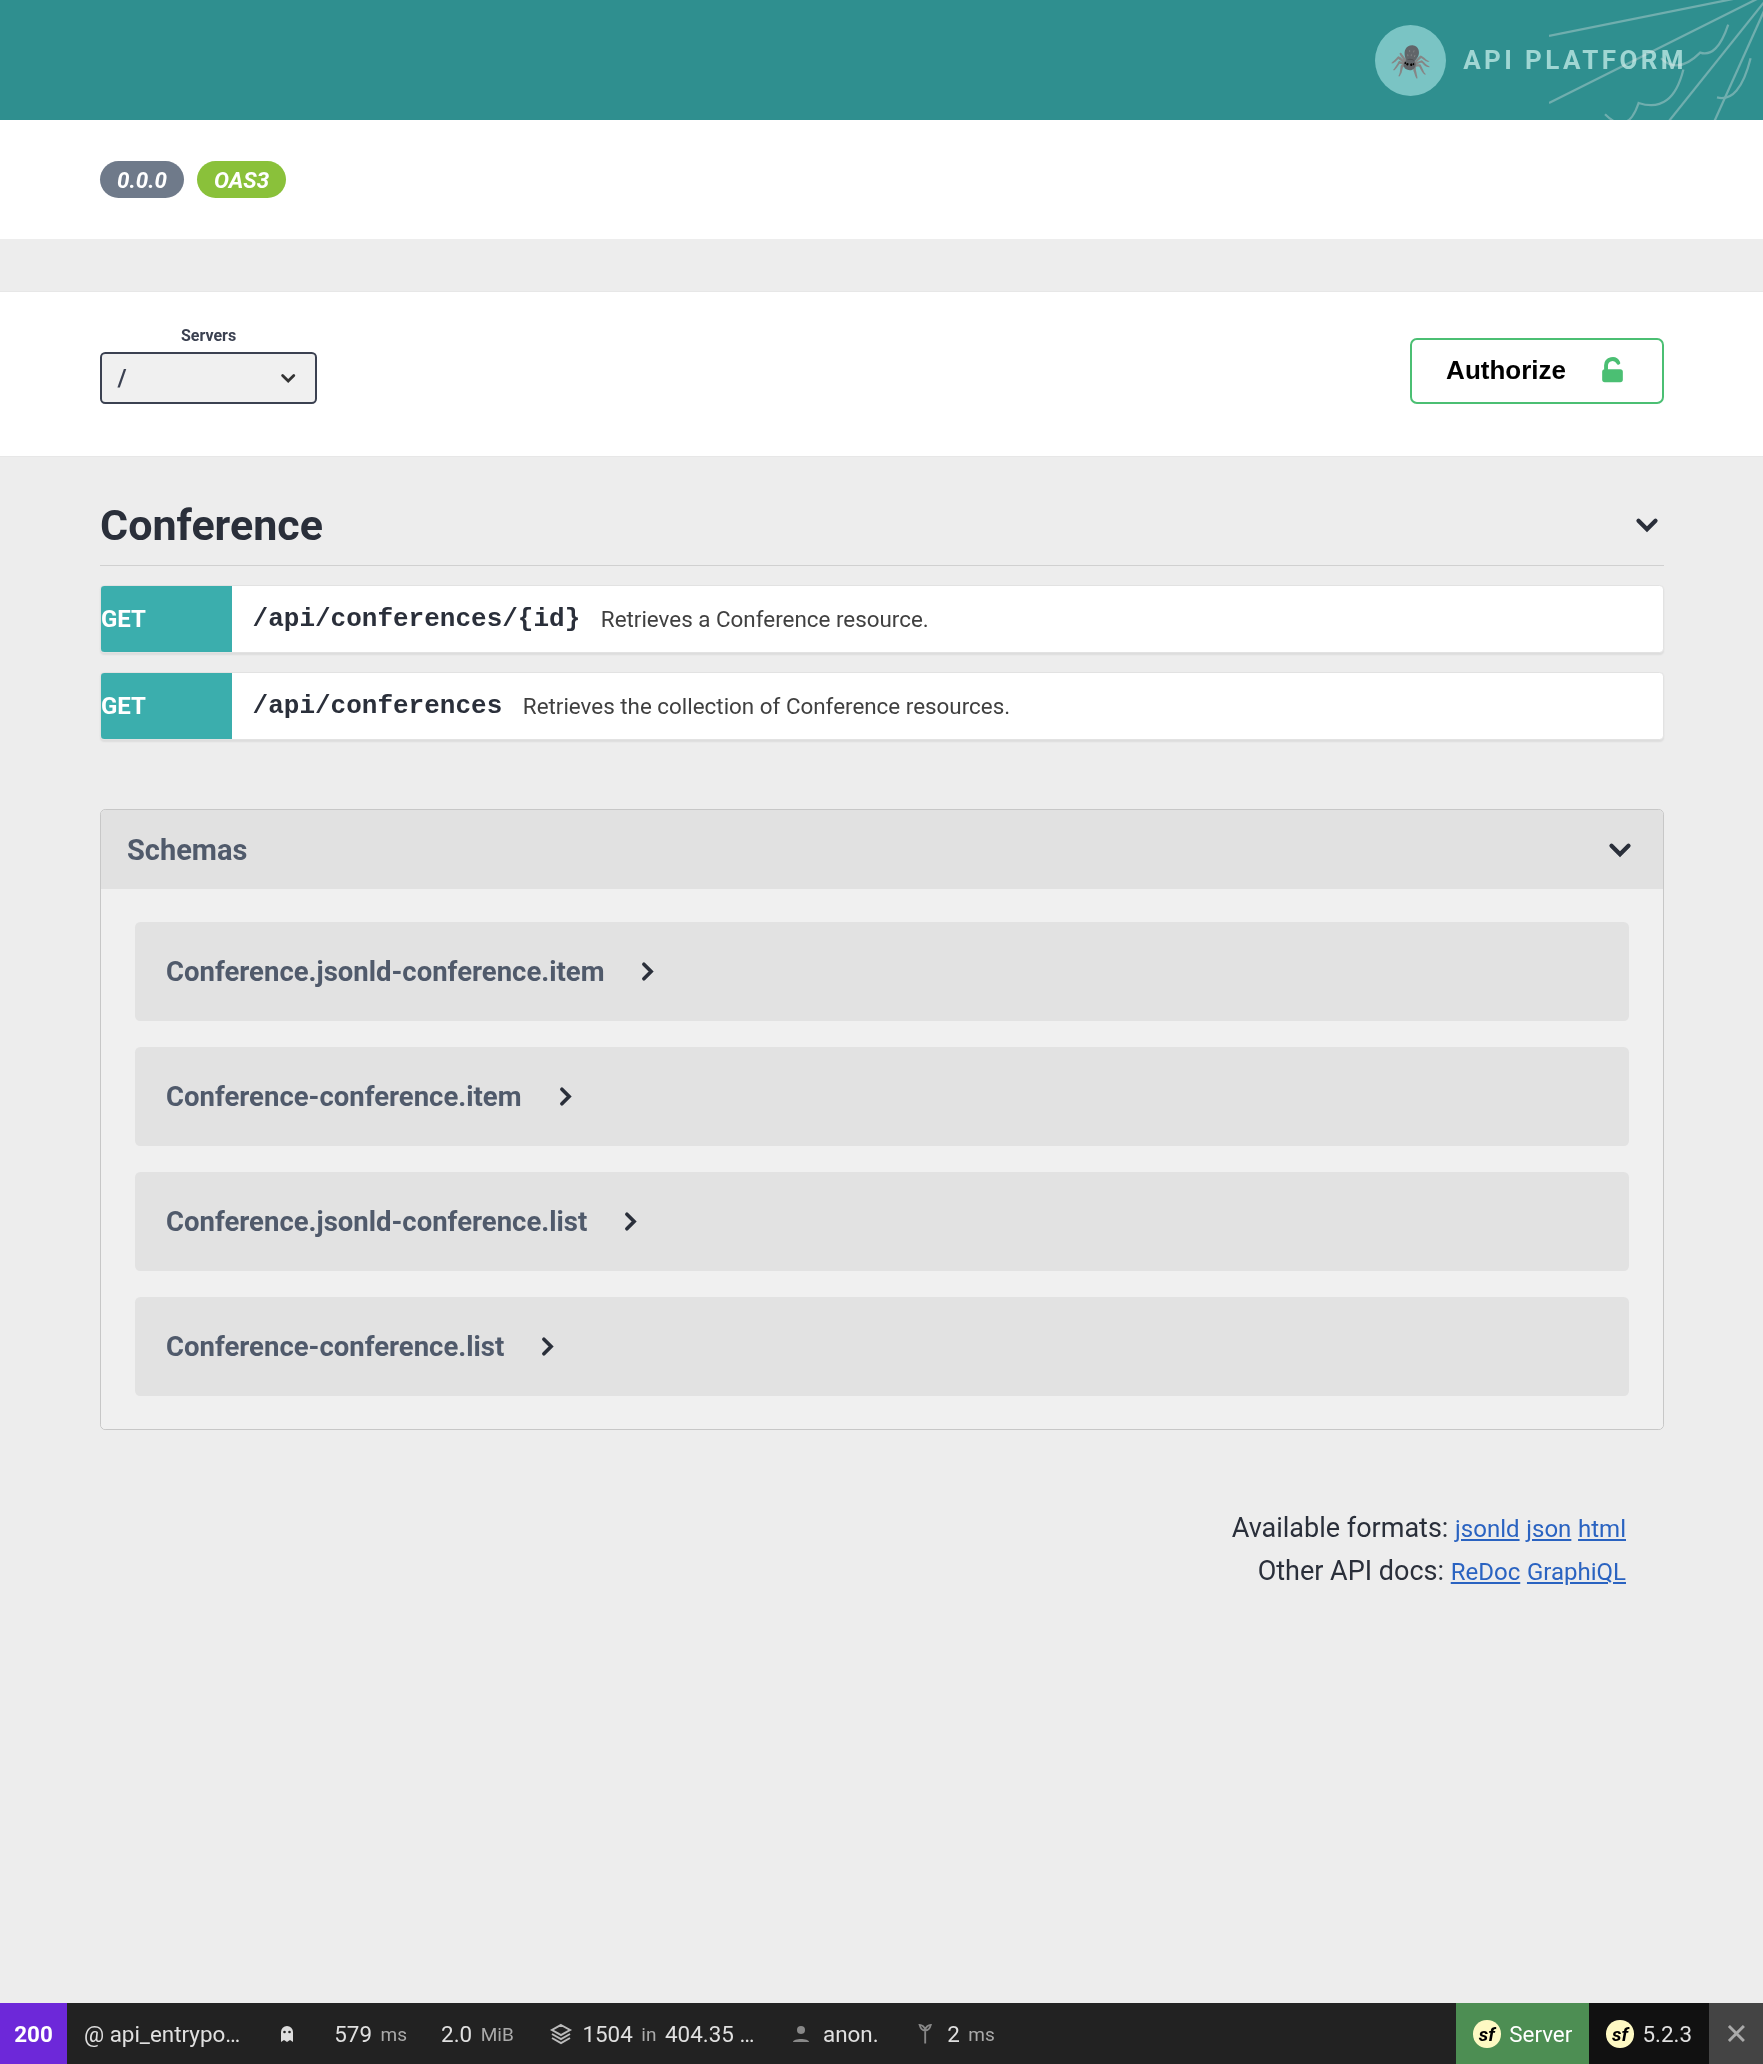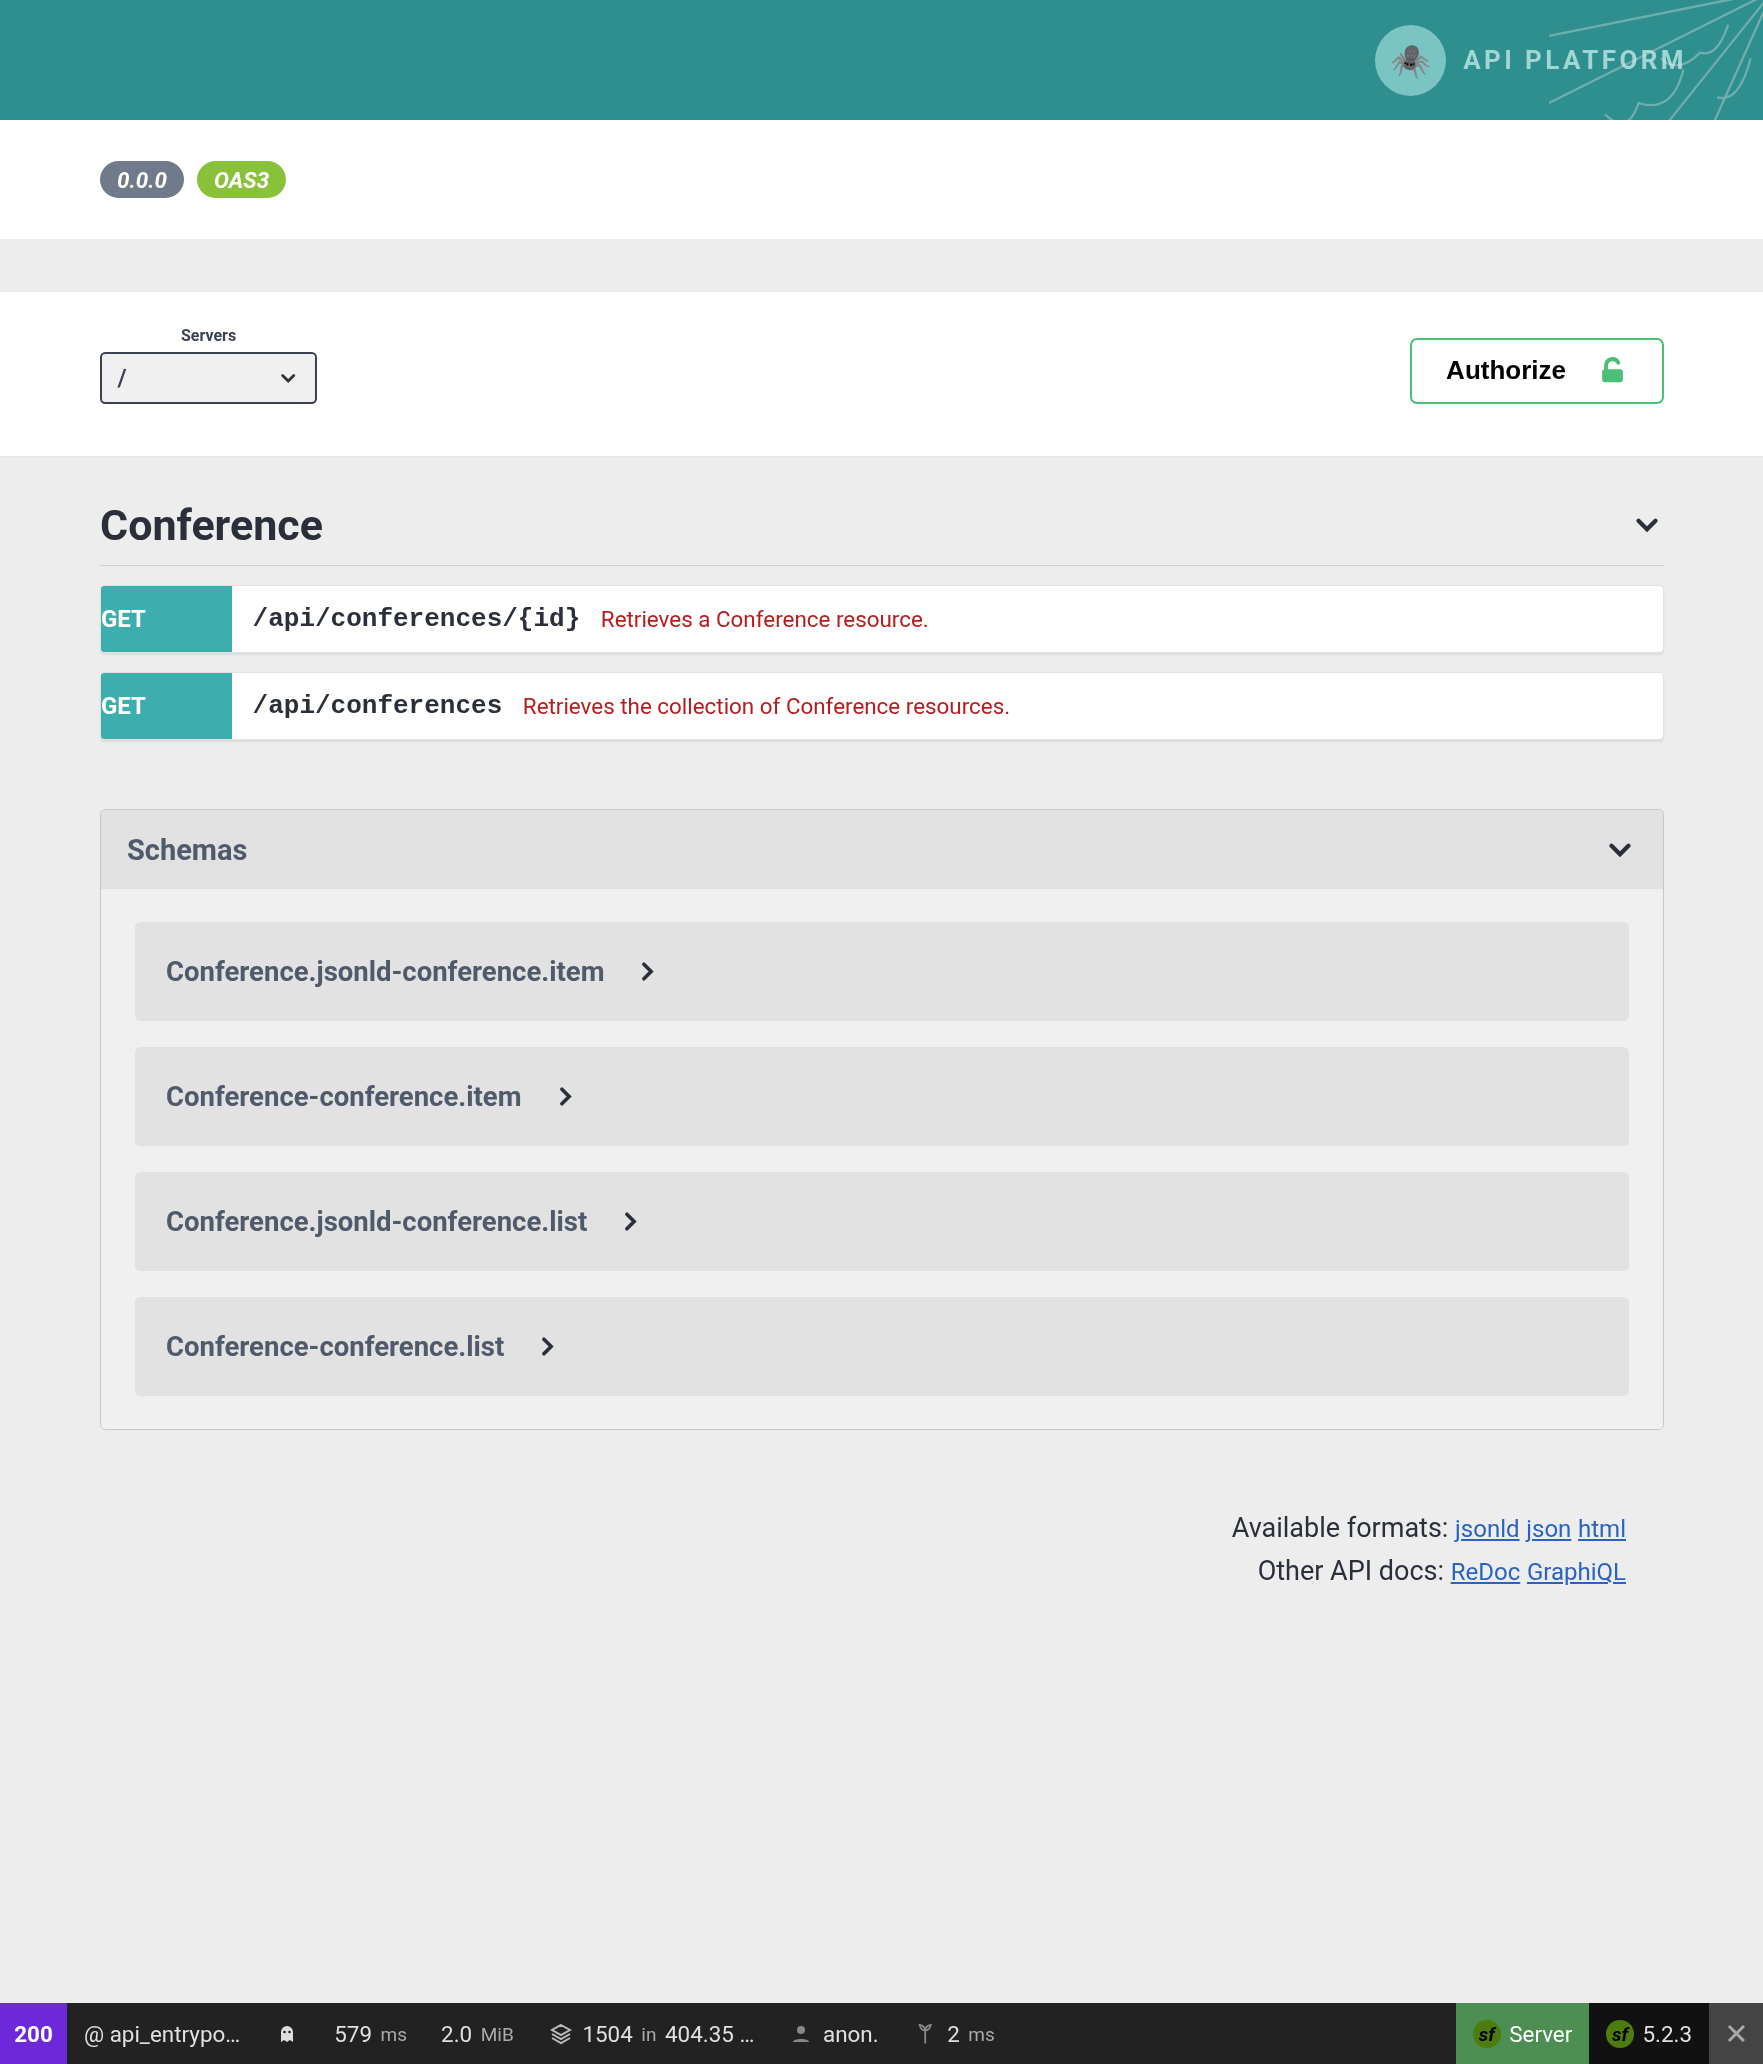--- a/index.html
+++ b/index.html
@@ -131,21 +131,21 @@
   }
   .op-path {
     font-family: "Courier New", monospace;
     font-weight: 700;
     font-size: 26px;
     color: #2a2f3a;
     padding: 0 20.6px;
   }
   .op-desc {
     font-size: 22.4px;
-    color: #b91c1c;
+    color: #404040;
   }
 
   
   .schemas {
     margin-top: 69px;
     border: 1.7px solid #c7c7c7;
     border-radius: 5.2px;
     overflow: hidden;
   }
   .schemas-head {
@@ -202,21 +202,21 @@
   .sf-right { margin-left: auto; display: flex; }
   .sf-sf { background: #111; }
   .sf-close {
     background: #444; color: #aaa; width: 55px;
     display:flex; align-items:center; justify-content:center;
     font-size: 29px;
   }
   .sf-icon { display:inline-flex; width:26px; height:26px; align-items:center;justify-content:center; color:#888; }
   .sf-sficon {
     display:inline-flex; width:27.5px;height:27.5px;border-radius:50%;
-    background:#4d7c0f;color:#000;align-items:center;justify-content:center;
+    background:#fef9c3;color:#000;align-items:center;justify-content:center;
     font-style:italic;font-weight:700;font-size:19px;
   }
 
   .chev { width: 29px; height: 29px; }
   .chev-big { width: 34px; height: 34px; }
   .chev-sm { width: 22.4px; height: 22.4px; }
   .lockicon { width: 31px; height: 31px; }
 </style>
 </head>
 <body>

